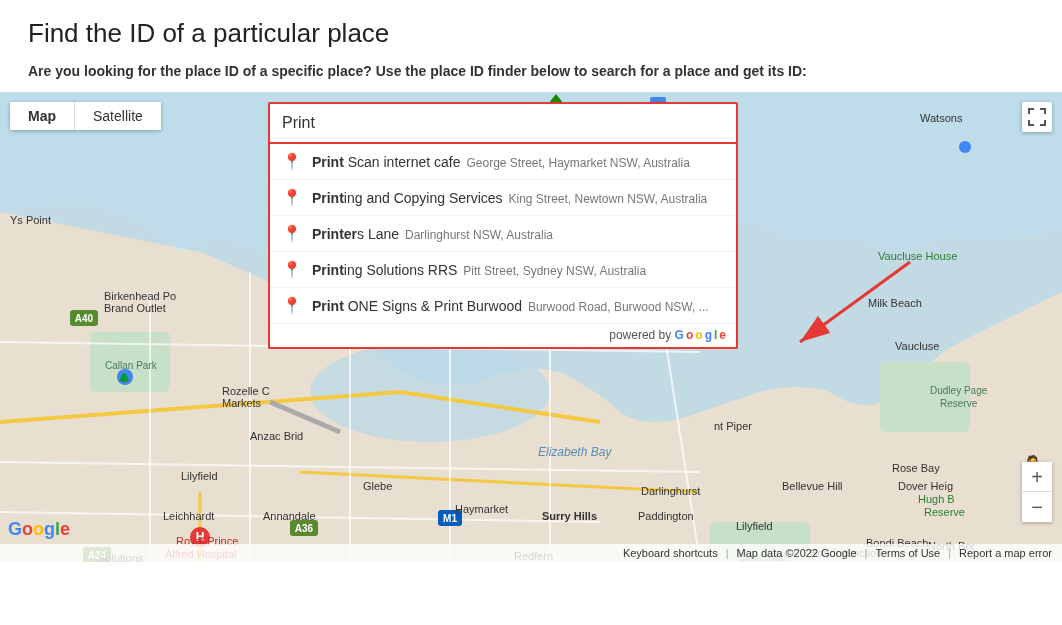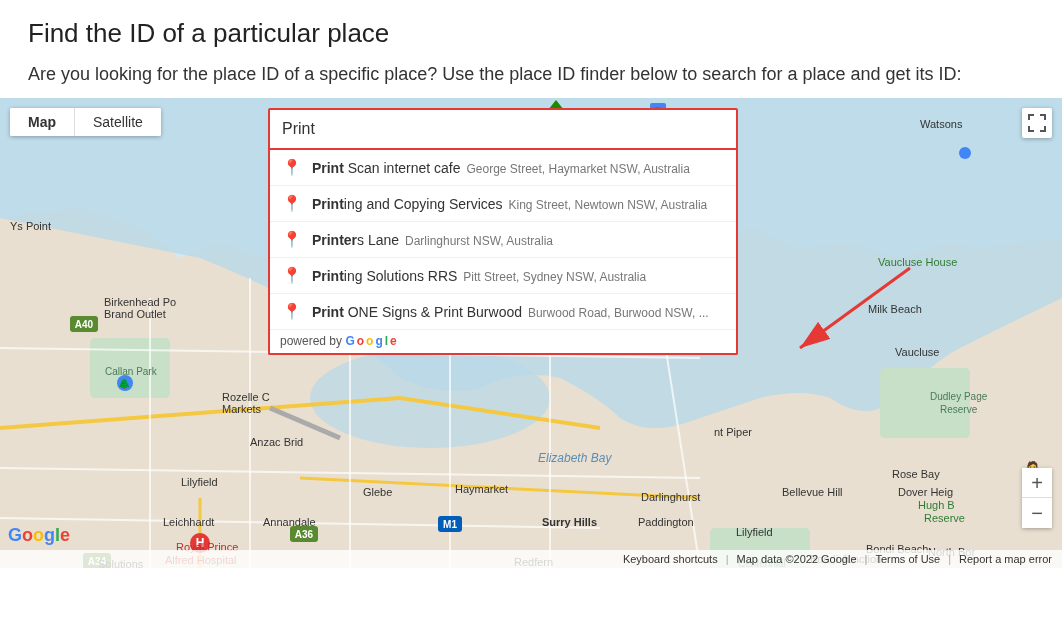--- a/index.html
+++ b/index.html
@@ -1,20 +1,20 @@
 <!DOCTYPE html>
 <html><head>
   <meta charset="utf-8">
   <style>
     * { box-sizing: border-box; margin: 0; padding: 0; }
     body { font-family: Arial, sans-serif; background: #fff; width: 1062px; min-height: 625px; overflow: hidden; }
 
     .page-header { padding: 18px 20px 10px 28px; }
     .page-title { font-size: 26px; font-weight: 400; color: #222; margin-bottom: 12px; }
-    .page-subtitle { font-size: 18px; color: #333; line-height: 1.5; }
+    .page-subtitle { font-size: 14px; color: #333; line-height: 1.5; font-weight: bold; }
 
     .map-container { position: relative; width: 1062px; height: 470px; overflow: hidden; background: #e8e0d8; }
 
     
     .map-svg { position: absolute; inset: 0; width: 100%; height: 100%; }
 
     
     .map-type-control {
       position: absolute; top: 10px; left: 10px;
       background: #fff; border-radius: 2px;
@@ -84,21 +84,21 @@
       font-size: 14px; color: #333;
     }
     .suggestion-item:last-child { border-bottom: none; }
 
     .suggestion-icon {
       color: #999; margin-right: 10px; font-size: 16px; flex-shrink: 0;
     }
     .suggestion-address { color: #777; font-size: 12px; margin-left: 2px; }
 
     .powered-by {
-      padding: 4px 10px 5px;
+      text-align: right; padding: 4px 10px 5px;
       font-size: 12px; color: #555;
     }
     .powered-by-google {
       display: inline-flex; align-items: center; gap: 2px; font-size: 12px;
     }
     .g-blue { color: #4285f4; font-weight: bold; }
     .g-red { color: #ea4335; font-weight: bold; }
     .g-yellow { color: #fbbc05; font-weight: bold; }
     .g-green { color: #34a853; font-weight: bold; }
 
@@ -287,21 +287,21 @@
   <div class="map-label" style="left:810px;top:455px;">Bondi Junction</div>
   <div class="map-label park" style="left:738px;top:460px;">Centennial</div>
 
   <div class="map-label" style="left:736px;top:428px;">Lilyfield</div>
   <div class="map-label" style="left:638px;top:418px;">Paddington</div>
   <div class="map-label" style="left:542px;top:418px;font-weight:bold;">Surry Hills</div>
   <div class="map-label" style="left:641px;top:393px;">Darlinghurst</div>
   <div class="map-label" style="left:782px;top:388px;">Bellevue Hill</div>
   <div class="map-label" style="left:652px;top:468px;">Moore Park</div>
   <div class="map-label" style="left:514px;top:458px;">Redfern</div>
-  <div class="map-label" style="left:455px;top:385px;text-align:right;">Haymarket</div>
+  <div class="map-label" style="left:455px;top:411px;text-align:right;">Haymarket</div>
   <div class="map-label" style="left:363px;top:388px;">Glebe</div>
   <div class="map-label" style="left:263px;top:418px;">Annandale</div>
   <div class="map-label" style="left:181px;top:378px;">Lilyfield</div>
   <div class="map-label" style="left:163px;top:418px;">Leichhardt</div>
   <div class="map-label" style="left:98px;top:460px;">Solutions</div>
   <div class="map-label park" style="left:105px;top:268px;">Callan Park</div>
   <div class="map-label" style="left:104px;top:198px;">Birkenhead Po<br>Brand Outlet</div>
   <div class="map-label" style="left:222px;top:293px;">Rozelle C<br>Markets</div>
   <div class="map-label" style="left:250px;top:338px;">Anzac Brid</div>
   <div class="map-label" style="left:176px;top:443px; color:#c62828;">Royal Prince</div>

